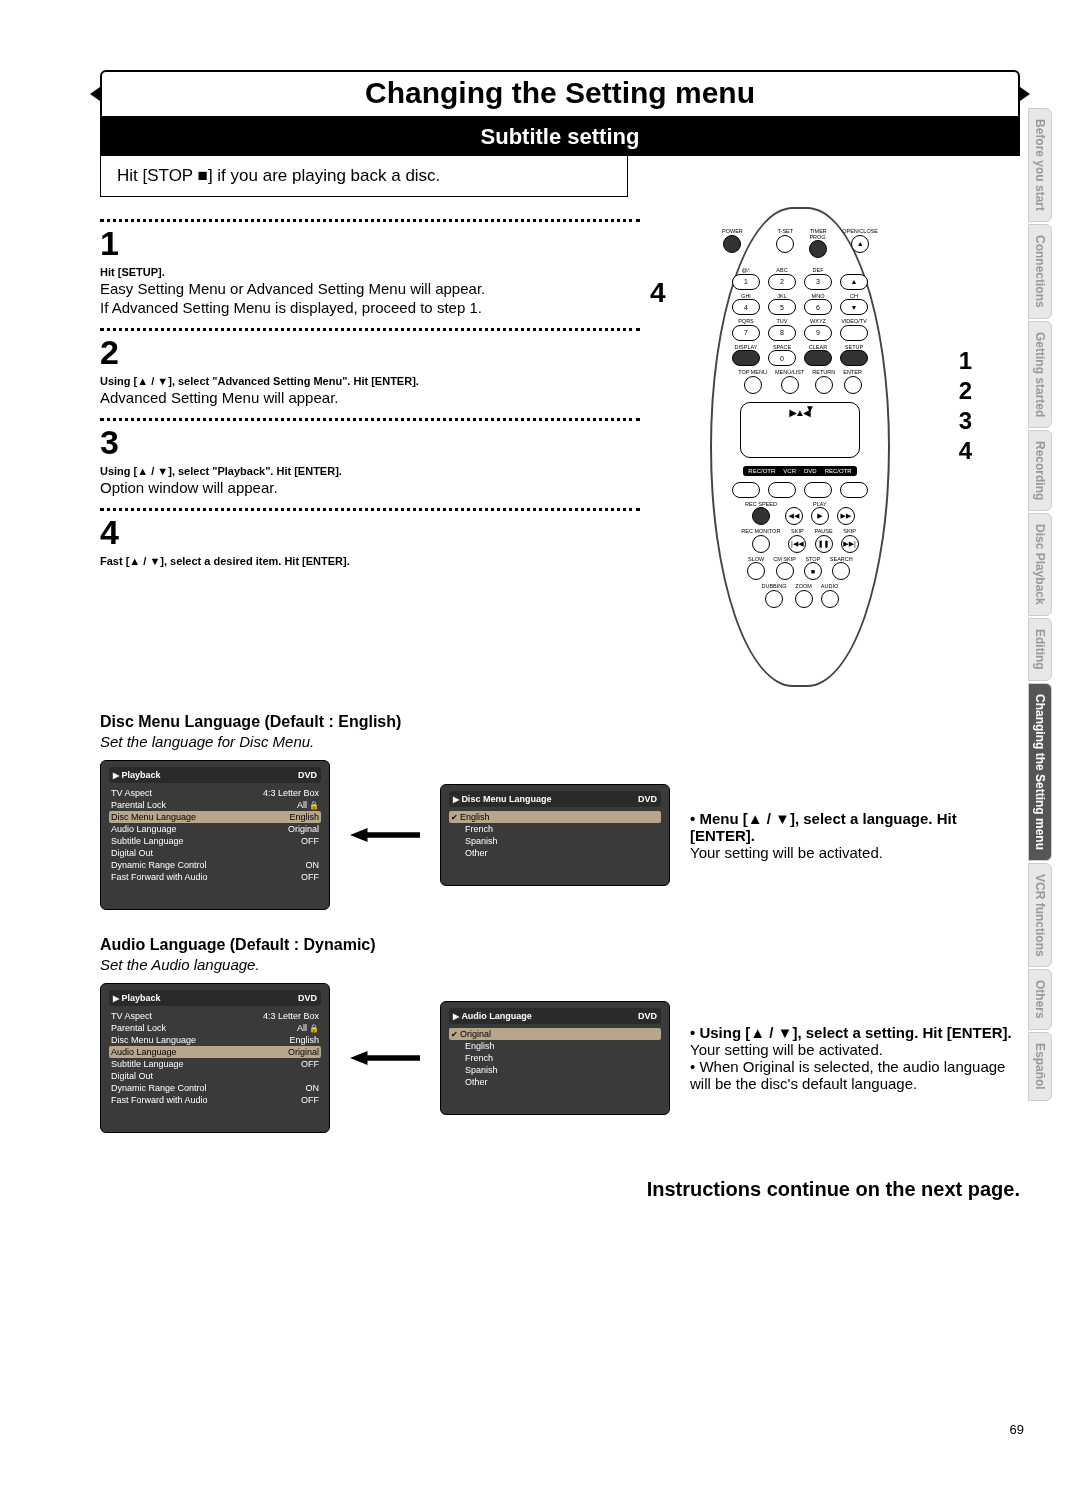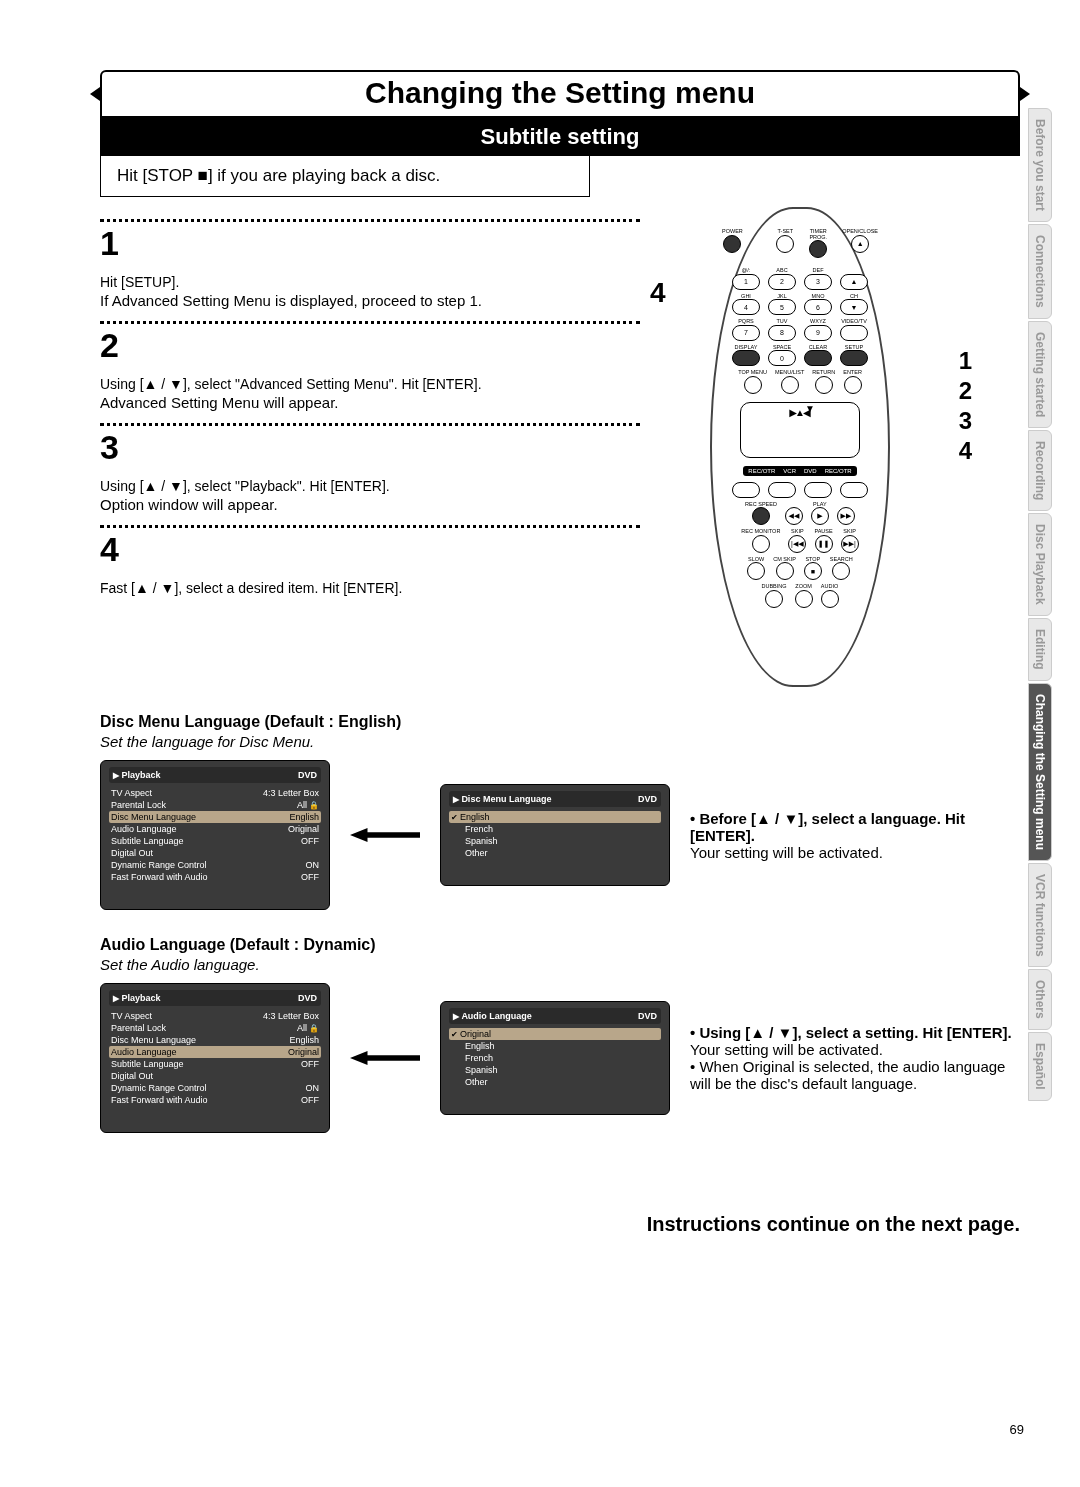--- a/index.html
+++ b/index.html
@@ -36,30 +36,30 @@
     background: #000;
     color: #fff;
     text-align: center;
     font-size: 22px;
     font-weight: bold;
     padding: 6px 0;
   }
   .hit-stop-box {
     border: 1px solid #000;
     border-top: none;
-    width: 490px;
+    width: 528px;
     padding: 10px 16px;
     font-size: 17px;
   }
   .content { display: flex; gap: 30px; margin-top: 10px; }
   .left-col { flex: 0 0 540px; }
   .right-col { flex: 0 0 260px; position: relative; }
   .dots { border-top: 3px dotted #000; margin: 12px 0 4px; width: 100%; }
   .stepnum { font-size: 34px; font-weight: bold; line-height: 1; }
-  .step-title { font-weight: normal; font-size: 14px; margin-top: 14px; }
+  .step-title { font-weight: bold; font-size: 11px; margin-top: 6px; }
   .step-body { font-size: 15px; margin-top: 2px; }
   .remote {
     border: 2px solid #444;
     border-radius: 90px / 260px;
     width: 180px; height: 480px;
     margin-left: 40px;
     background: #fff;
     position: relative;
     display: flex;
     flex-direction: column;
@@ -109,21 +109,21 @@
   .screen-head { display:flex; justify-content:space-between; font-weight:bold; background:#2a2a2a; padding:3px 4px; border-radius:3px; margin-bottom:4px; font-size:9px;}
   .scr-row { display:flex; justify-content:space-between; padding:1px 2px; }
   .scr-row.sel { background:#b8a68a; color:#000; border-radius:2px; }
   .arrow-left {
     width: 70px; height: 14px;
     background: #000;
     clip-path: polygon(0 50%, 25% 0, 25% 30%, 100% 30%, 100% 70%, 25% 70%, 25% 100%);
   }
   .right-note { flex:1; font-size:15px; }
   .right-note .nt { font-weight:bold; }
-  .continue { text-align:right; font-size:20px; font-weight:bold; margin-top:80px; }
+  .continue { text-align:right; font-size:20px; font-weight:bold; margin-top:45px; }
   .pagenum { position:absolute; right:56px; bottom:50px; font-size:13px; }
   
   .sidetabs { position:absolute; right:28px; top:108px; display:flex; flex-direction:column; }
   .tab {
     writing-mode: vertical-rl;
     font-size: 12px;
     color:#999;
     background:#e8e8e8;
     border:1px solid #ccc;
     border-radius: 0 6px 6px 0;
@@ -158,20 +158,21 @@
   <div class="sub-banner">Subtitle setting</div>
   <div class="hit-stop-box">
     <span>Hit [STOP ■] if you are playing back a disc.</span>
   </div>
 
   <div class="content">
     <div class="left-col">
       <div class="dots"></div>
       <div class="stepnum">1</div>
       <div class="step-title">Hit [SETUP].</div>
+      <div class="step-body">Easy Setting Menu or Advanced Setting Menu will appear.</div>
       <div class="step-body">If Advanced Setting Menu is displayed, proceed to step 1.</div>
 
       <div class="dots"></div>
       <div class="stepnum">2</div>
       <div class="step-title">Using [▲ / ▼], select "Advanced Setting Menu". Hit [ENTER].</div>
       <div class="step-body">Advanced Setting Menu will appear.</div>
 
       <div class="dots"></div>
       <div class="stepnum">3</div>
       <div class="step-title">Using [▲ / ▼], select "Playback". Hit [ENTER].</div>
@@ -447,21 +448,21 @@
           <span style="padding-left:14px">French</span>
         </div>
       <div class="scr-row">
           <span style="padding-left:14px">Spanish</span>
         </div>
       <div class="scr-row">
           <span style="padding-left:14px">Other</span>
         </div>
     </div>
     <div class="right-note">
-      <div class="nt">• Before [▲ / ▼], select a language. Hit [ENTER].</div>
+      <div class="nt">• Menu [▲ / ▼], select a language. Hit [ENTER].</div>
       <div>Your setting will be activated.</div>
     </div>
   </div>
 
   <div class="section-h">Audio Language (Default : Dynamic)</div>
   <div class="section-p">Set the Audio language.</div>
   <div class="screens-row">
     <div class="screen">
       <div class="screen-head">
           <span class="playicon">Playback</span>

